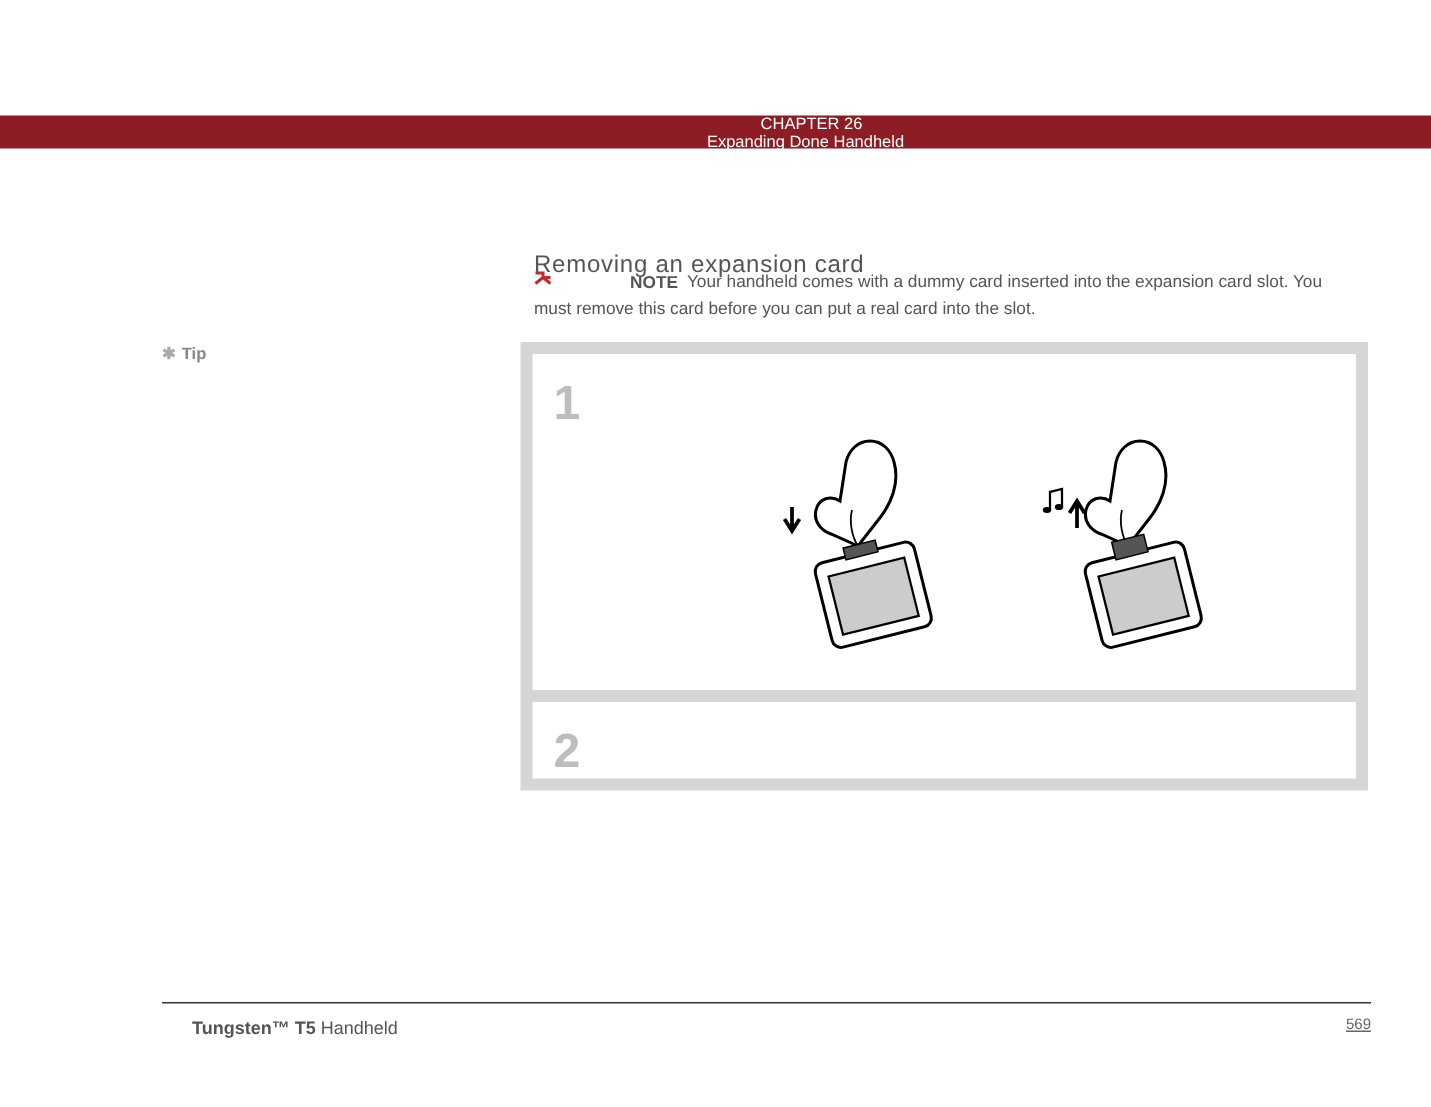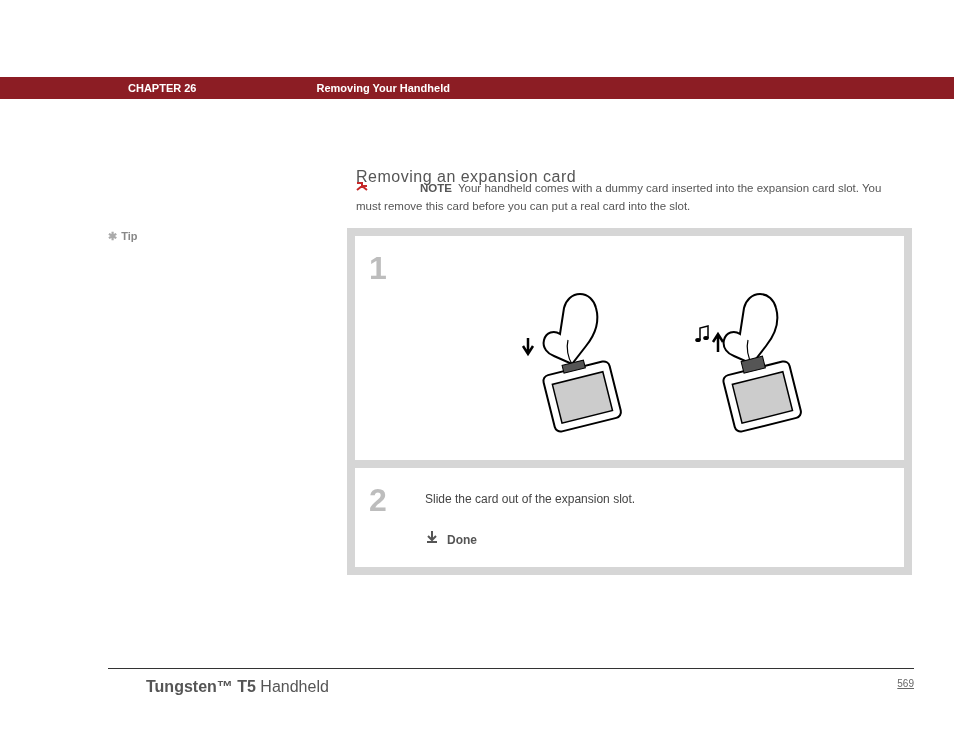--- a/index.html
+++ b/index.html
@@ -15,21 +15,22 @@
     position: absolute;
     top: 77px;
     left: 0;
     right: 0;
     height: 22px;
     background: #8c1d24;
     display: flex;
     align-items: center;
     color: #fff;
     font-size: 11px;
-    font-weight: bold;
+    font-weight: normal;
+    flex-direction: column;
   }
   .header-chapter { margin-left: 128px; }
   .header-title { margin-left: 120px; }
   .main-title {
     position: absolute;
     top: 145px;
     left: 356px;
     font-size: 16px;
     font-weight: 400;
     color: #555;
@@ -120,40 +121,39 @@
     position: absolute;
     left: 108px;
     right: 40px;
     top: 668px;
     border-top: 1px solid #333;
   }
   .footer-left {
     position: absolute;
     left: 128px;
     top: 678px;
-    font-size: 16px;
-    color: #555;
-    margin-left: 18px;
+    font-size: 12px;
+    color: #555;
   }
   .footer-left .bold { font-weight: bold; }
   .footer-right {
     position: absolute;
     right: 40px;
     top: 678px;
     font-size: 10px;
     color: #666;
     text-decoration: underline;
   }
 </style>
 </head>
 <body>
 
 <div class="header-bar">
   <span class="header-chapter">CHAPTER 26</span>
-  <span class="header-title">Removing Your Handheld</span>
+  <span class="header-title">Expanding Done Handheld</span>
 </div>
 
 <h1 class="main-title">Removing an expansion card</h1>
 
 <div class="note-block">
   <span class="note-icon">
     <svg width="12" height="11" viewBox="0 0 12 11">
       <path d="M1 2 L6 2 L6 5 L11 5 M6 5 L1 9 M6 5 L11 9" stroke="#c62828" stroke-width="2" fill="none"></path>
     </svg>
   </span><span class="note-label">NOTE</span><span>Your handheld comes with a dummy card inserted into the expansion card slot. You must remove this card before you can put a real card into the slot.</span>
@@ -210,31 +210,20 @@
               </g>
             </g>
           </svg>
         </div>
       </div>
     </div>
   </div>
 
   <div class="step">
     <div class="step-num">2</div>
-    <div class="step-body">
-      <div>Slide the card out of the expansion slot.</div>
-      <div class="done-row">
-        <span>
-          <svg width="14" height="14" viewBox="0 0 14 14">
-            <path d="M7 1 L7 9 M3 6 L7 10 L11 6 M2 12 L12 12" fill="none" stroke="#555" stroke-width="2"></path>
-          </svg>
-        </span>
-        <span>Done</span>
-      </div>
-    </div>
   </div>
 
 </div>
 
 <div class="footer-rule"></div>
 <div class="footer-left">
   <span class="bold">Tungsten™ T5</span><span> Handheld</span>
 </div>
 <div class="footer-right">569</div>
 

